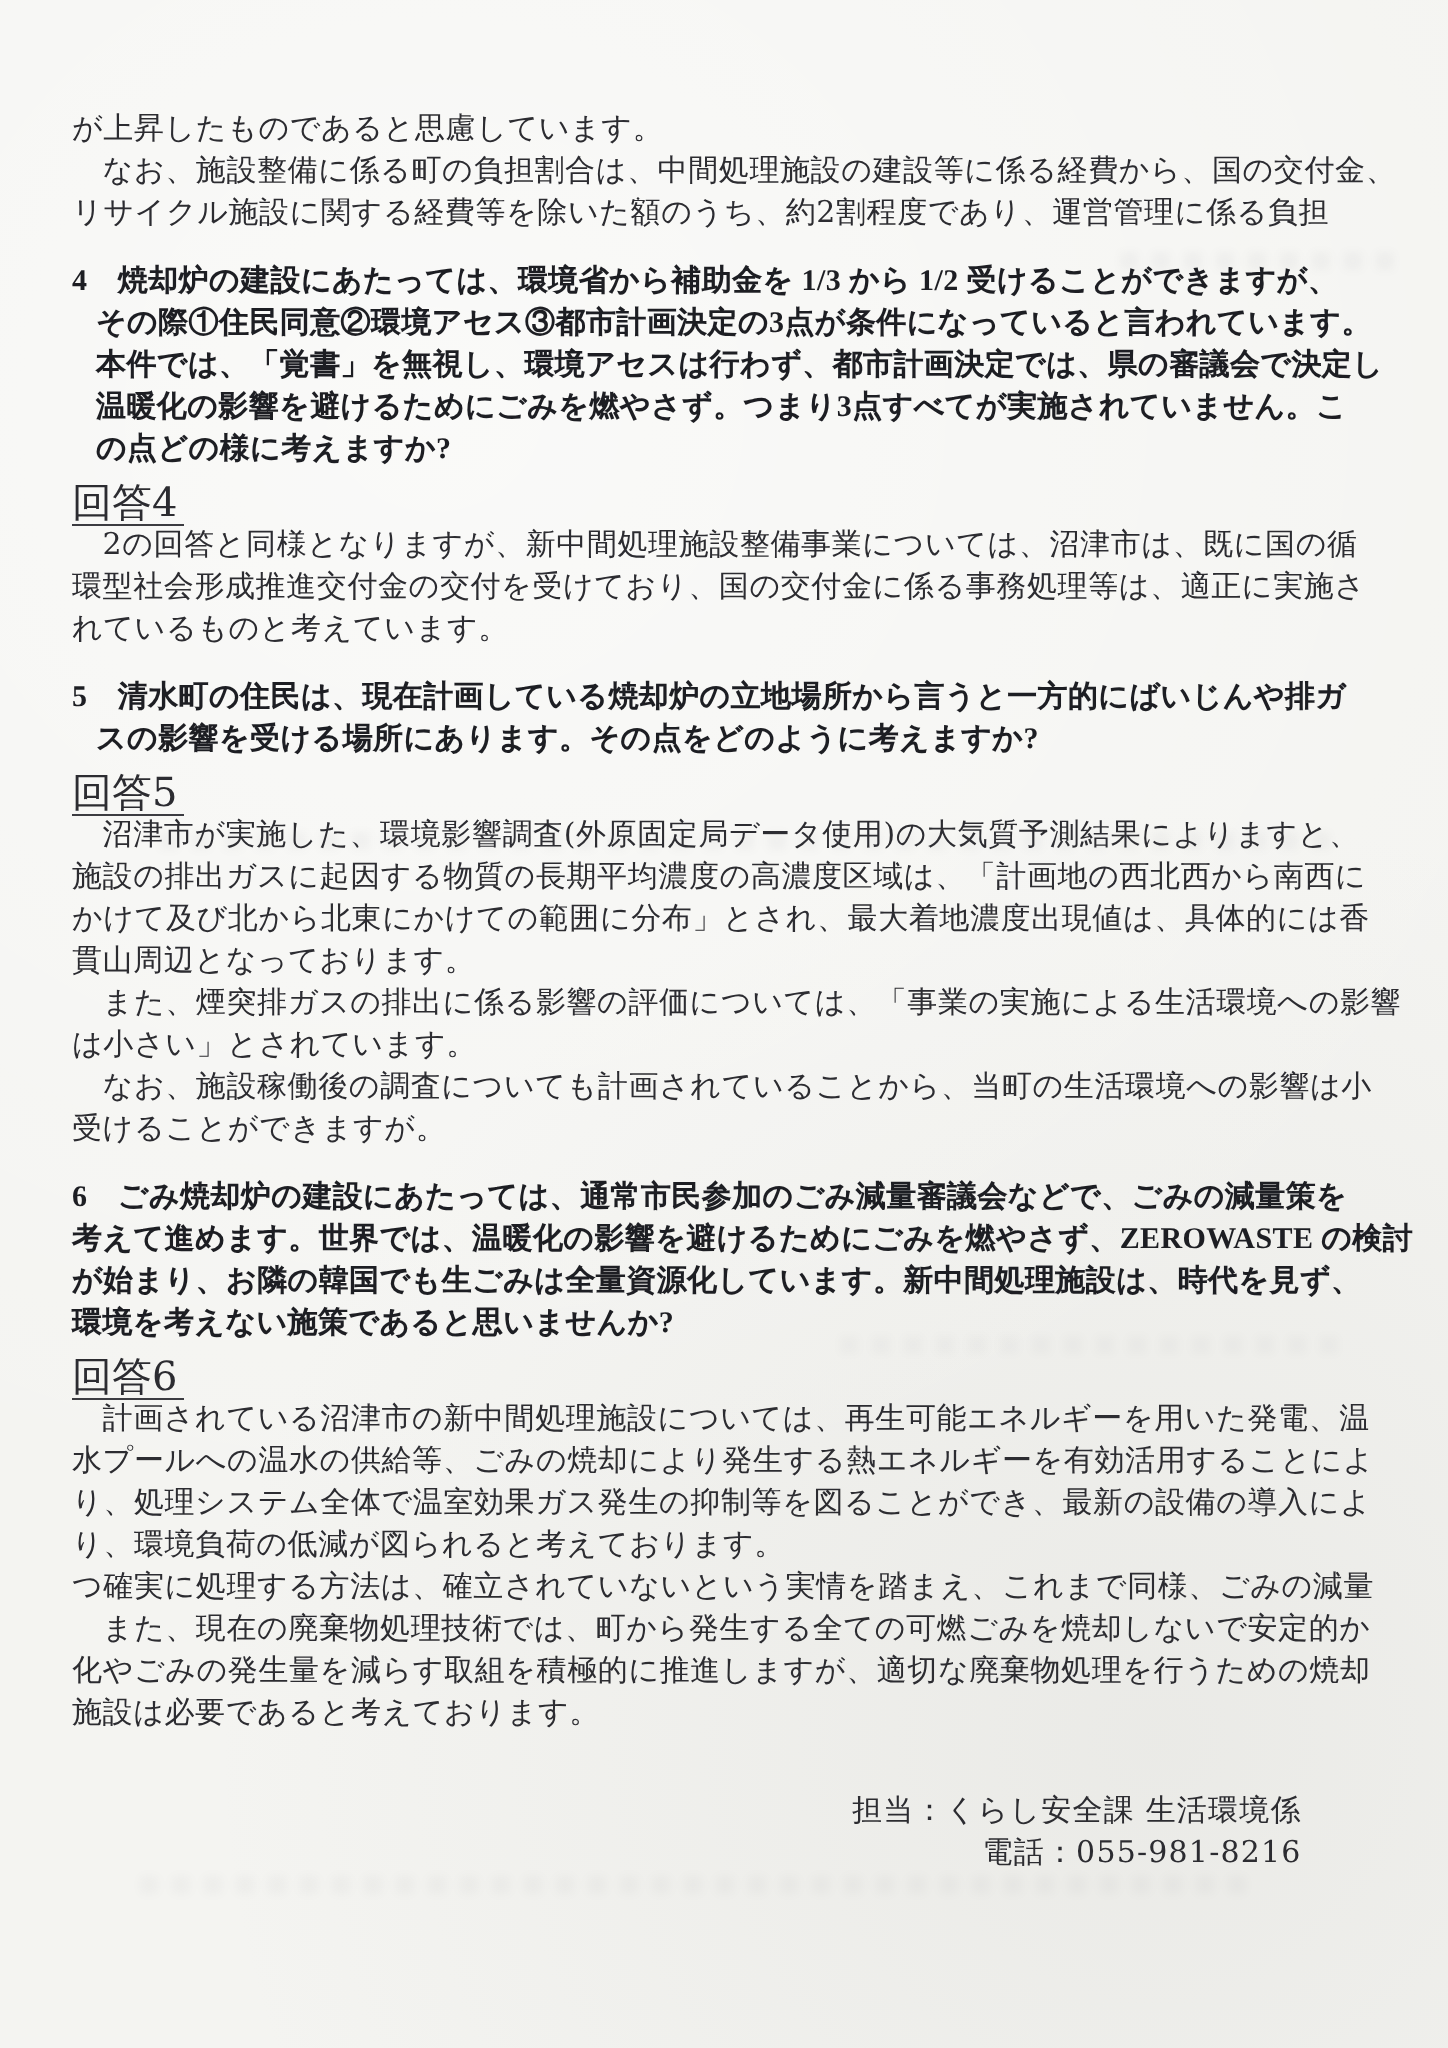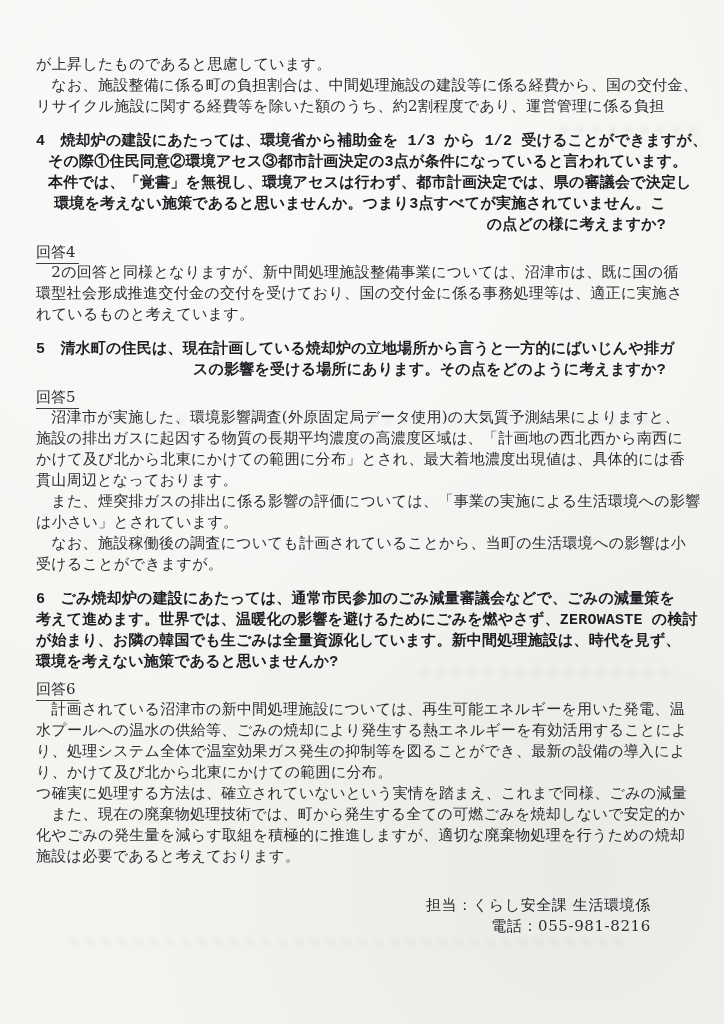--- a/index.html
+++ b/index.html
@@ -23,33 +23,33 @@
   .line {
     white-space: nowrap;
     font-size: 15px;
     line-height: 21px;
     height: 21px;
     letter-spacing: 0.3px;
     color: #2c2c31;
   }
   .q-block { margin-top: 14px; }
   .q-block .line {
-    font-family: Liberation Mono, monospace;
+    font-family: Liberation Serif, serif;
     font-weight: 700;
     color: #1d1e23;
     letter-spacing: 0.2px;
   }
-  .q-block .line.cont { margin-left: 12px; text-align: right; }
+  .q-block .line.cont { margin-left: 12px; }
   .answer-label {
     margin-top: 5px;
     height: 21px; line-height: 21px;
   }
   .answer-label span {
     display: inline-block;
-    font-size: 15px;
+    font-size: 20px;
     color: #2c2c31;
     border-bottom: 1.2px solid #3c3c41;
     padding: 0 3px 0 0;
   }
   .footer-block {
     margin-top: 28px;
     margin-left: 390px;
     width: fit-content;
   }
   .footer-block .line { letter-spacing: 0.6px; text-align: right; }
@@ -76,21 +76,21 @@
   <section>
     <div class="line">が上昇したものであると思慮しています。</div>
     <div class="line">　なお、施設整備に係る町の負担割合は、中間処理施設の建設等に係る経費から、国の交付金、</div>
     <div class="line">リサイクル施設に関する経費等を除いた額のうち、約2割程度であり、運営管理に係る負担</div>
   </section>
 
   <section class="q-block">
     <div class="line">4　焼却炉の建設にあたっては、環境省から補助金を 1/3 から 1/2 受けることができますが、</div>
     <div class="line cont">その際①住民同意②環境アセス③都市計画決定の3点が条件になっていると言われています。</div>
     <div class="line cont">本件では、「覚書」を無視し、環境アセスは行わず、都市計画決定では、県の審議会で決定し</div>
-    <div class="line cont">環境を考えない施策であると思いませんか。つまり3点すべてが実施されていません。こ</div>
+    <div class="line cont">温暖化の影響を避けるためにごみを燃やさず。つまり3点すべてが実施されていません。こ</div>
     <div class="line cont">の点どの様に考えますか?</div>
   </section>
 
   <div class="answer-label">
     <span>回答4</span>
   </div>
   <section>
     <div class="line">　2の回答と同様となりますが、新中間処理施設整備事業については、沼津市は、既に国の循</div>
     <div class="line">環型社会形成推進交付金の交付を受けており、国の交付金に係る事務処理等は、適正に実施さ</div>
     <div class="line">れているものと考えています。</div>
@@ -122,21 +122,21 @@
     <div class="line">環境を考えない施策であると思いませんか?</div>
   </section>
 
   <div class="answer-label">
     <span>回答6</span>
   </div>
   <section>
     <div class="line">　計画されている沼津市の新中間処理施設については、再生可能エネルギーを用いた発電、温</div>
     <div class="line">水プールへの温水の供給等、ごみの焼却により発生する熱エネルギーを有効活用することによ</div>
     <div class="line">り、処理システム全体で温室効果ガス発生の抑制等を図ることができ、最新の設備の導入によ</div>
-    <div class="line">り、かけて及び北から北東にかけての範囲に分布。</div>
+    <div class="line">り、環境負荷の低減が図られると考えております。</div>
     <div class="line">つ確実に処理する方法は、確立されていないという実情を踏まえ、これまで同様、ごみの減量</div>
     <div class="line">　また、現在の廃棄物処理技術では、町から発生する全ての可燃ごみを焼却しないで安定的か</div>
     <div class="line">化やごみの発生量を減らす取組を積極的に推進しますが、適切な廃棄物処理を行うための焼却</div>
     <div class="line">施設は必要であると考えております。</div>
   </section>
 
   <div class="footer-block">
     <div class="line">担当：くらし安全課 生活環境係</div>
     <div class="line">電話：055-981-8216</div>
   </div>

